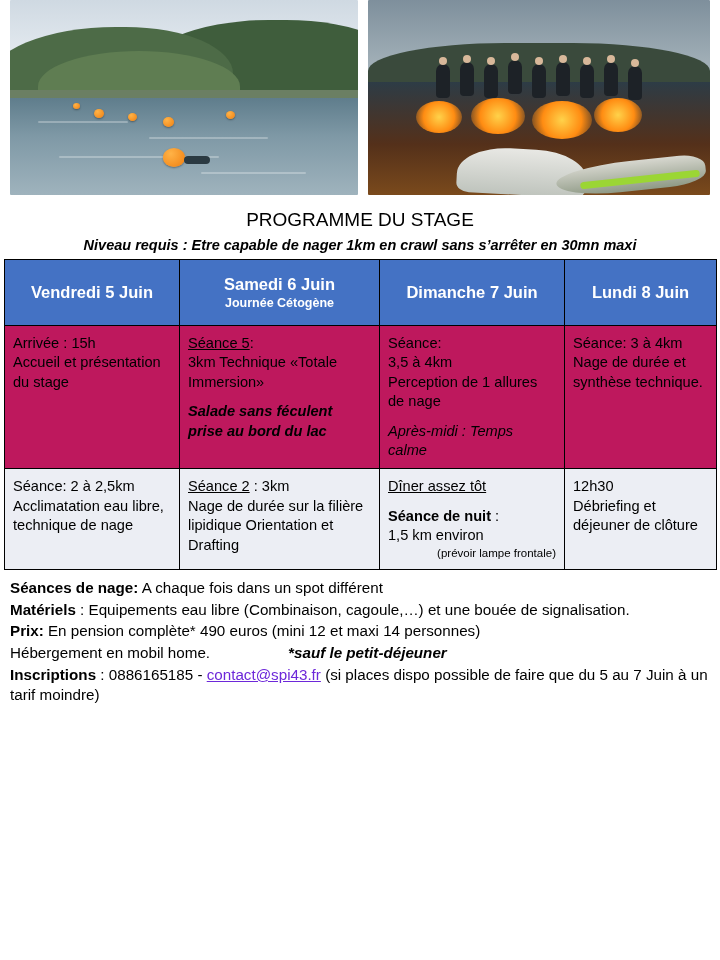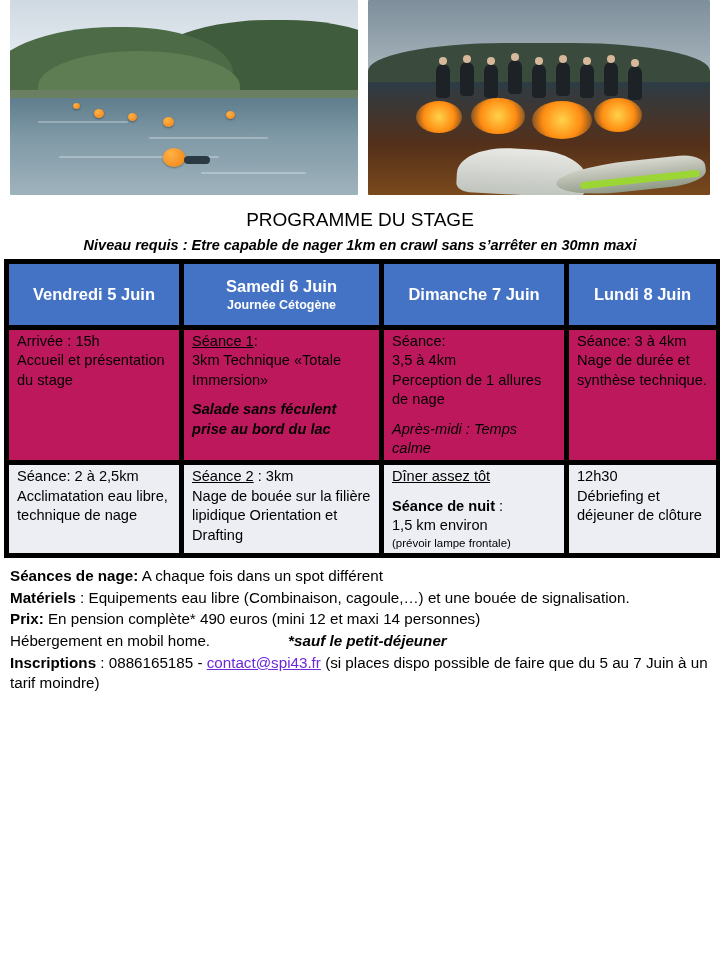--- a/index.html
+++ b/index.html
@@ -200,23 +200,23 @@
   }
 
   
   table.prog {
     width: 712px;
     margin: 0 4px;
     border-collapse: collapse;
     table-layout: fixed;
   }
   table.prog th, table.prog td {
-    border: 5px solid #000000;
+    border: 1px solid #000000;
     vertical-align: top;
-    padding: 2px 8px;
+    padding: 8px 8px;
     box-sizing: border-box;
   }
   table.prog thead th {
     background: #4472c4;
     color: #ffffff;
     text-align: center;
     font-size: 16.5px;
     font-weight: bold;
     height: 66px;
     vertical-align: middle;
@@ -232,21 +232,21 @@
     font-size: 14.6px;
     line-height: 1.33;
   }
   td.cell.alt {
     background: #eceef4;
   }
   .u { text-decoration: underline; }
   .i { font-style: italic; }
   .b { font-weight: bold; }
   .sp { display: block; height: 10px; }
-  .tiny { font-size: 11.5px; }
+  .tiny { font-size: 11.5px; text-align: right; }
 
   
   .notes {
     margin: 8px 10px 0 10px;
     font-size: 15.2px;
     line-height: 1.30;
   }
   .notes p { margin: 0 0 2px 0; }
   .link {
     color: #6d28d9;
@@ -330,21 +330,21 @@
         </th>
       </tr>
     </thead>
     <tbody>
       <tr>
         <td class="cell">
           <div>Arrivée : 15h</div>
           <div>Accueil et présentation du stage</div>
         </td>
         <td class="cell">
-          <div><span class="u">Séance 1</span>:</div>
+          <div><span class="u">Séance 5</span>:</div>
           <div>3km Technique «Totale Immersion»</div>
           <span class="sp"></span>
           <div class="i b">Salade sans féculent prise au bord du lac</div>
         </td>
         <td class="cell">
           <div>Séance:</div>
           <div>3,5 à 4km</div>
           <div>Perception de 1 allures de nage</div>
           <span class="sp"></span>
           <div class="i">Après-midi : Temps calme</div>
@@ -354,21 +354,21 @@
           <div>Nage de durée et synthèse technique.</div>
         </td>
       </tr>
       <tr>
         <td class="cell alt">
           <div>Séance:  2 à 2,5km</div>
           <div>Acclimatation eau libre, technique de nage</div>
         </td>
         <td class="cell alt">
           <div><span class="u">Séance 2</span><span> : 3km</span></div>
-          <div>Nage de bouée sur la filière lipidique Orientation et Drafting</div>
+          <div>Nage de durée sur la filière lipidique Orientation et Drafting</div>
         </td>
         <td class="cell alt">
           <div class="u">Dîner assez tôt</div>
           <span class="sp"></span>
           <div><span class="b">Séance de nuit</span> :</div>
           <div>1,5 km environ</div>
           <div class="tiny">(prévoir lampe frontale)</div>
         </td>
         <td class="cell alt">
           <div>12h30</div>

